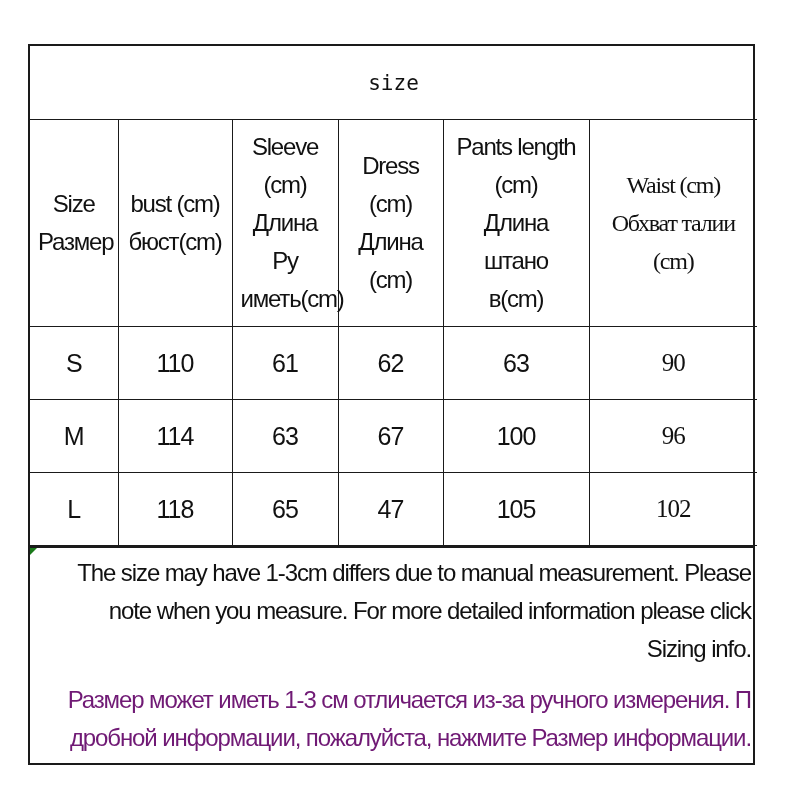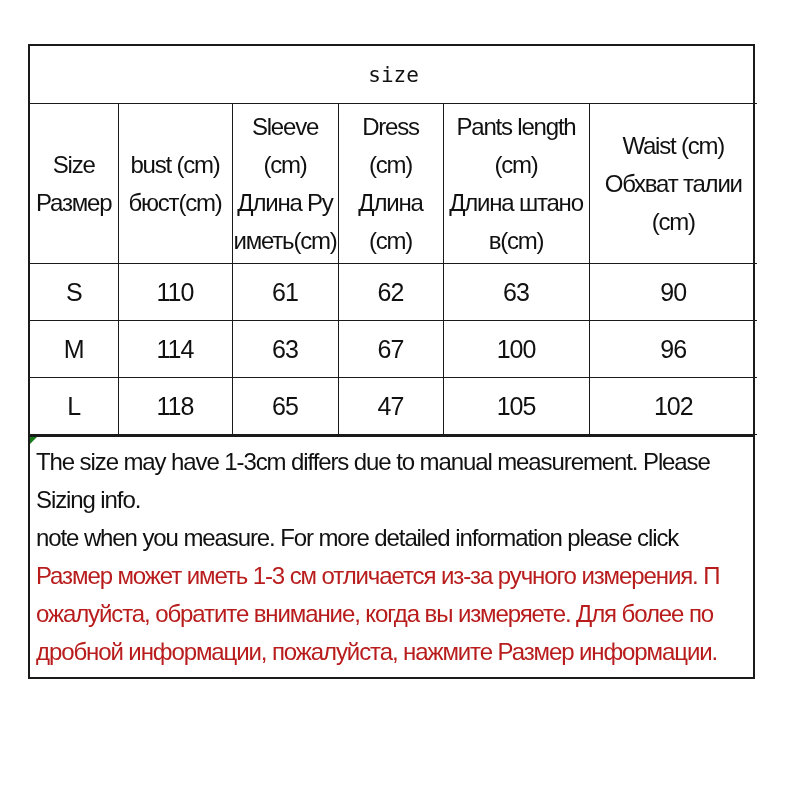--- a/index.html
+++ b/index.html
@@ -4,37 +4,37 @@
 <style>
   html, body { margin: 0; padding: 0; background: #ffffff; }
   body { width: 800px; height: 800px; position: relative; overflow: hidden; }
   .sheet {
     position: absolute; left: 28px; top: 44px; width: 727px;
     border: 2px solid #1a1a1a; box-sizing: border-box;
     font-family: "Liberation Sans", sans-serif;
     color: #111;
   }
   table { border-collapse: collapse; width: 100%; table-layout: fixed; }
-  td { border: 1.5px solid #1a1a1a; text-align: center; vertical-align: middle; padding: 0; }
+  td { border: 1.5px solid #1a1a1a; text-align: center; vertical-align: middle; padding: 8px; }
   .title-cell {
     height: 57px; font-family: "DejaVu Sans Mono", "Liberation Mono", monospace;
     font-size: 21px; letter-spacing: 0px; border-top: none; border-left: none; border-right: none;
   }
   .head-cell { height: 159px; font-size: 24px; line-height: 38px; letter-spacing: -1.2px; }
   .data-cell { height: 56px; font-size: 25px; letter-spacing: -1px; }
   .first-col { border-left: none; }
-  .last-col { border-right: none; }
+  .last-col { border-right: none; font-family: Liberation Serif, serif; }
   .note {
     border-top: 2px solid #1a1a1a;
-    text-align: left; padding: 6px 2px 6px 6px;
+    text-align: right; padding: 6px 2px 6px 6px;
     font-size: 24px; line-height: 38px; letter-spacing: -1.1px;
     position: relative;
   }
   .note .en { color: #111; }
-  .note .ru { color: #b91c1c; }
+  .note .ru { color: #701a75; margin-top: 13px; }
   .corner-mark {
     position: absolute; left: 0; top: 0; width: 0; height: 0;
     border-top: 7px solid #1a7a1a; border-right: 7px solid transparent;
   }
   .cw0 { width: 88px; } .cw1 { width: 114px; } .cw2 { width: 106px; }
   .cw3 { width: 105px; } .cw4 { width: 146px; } .cw5 { width: 168px; }
 </style>
 </head>
 <body>
 
@@ -108,22 +108,21 @@
       <td class="data-cell">47</td>
       <td class="data-cell">105</td>
       <td class="data-cell last-col">102</td>
     </tr>
   </tbody>
     </table>
   <div class="note">
     <span class="corner-mark"></span>
     <div class="en">
       <div>The size may have 1-3cm differs due to manual measurement. Please</div>
+      <div>note when you measure. For more detailed information please click</div>
       <div>Sizing info.</div>
-      <div>note when you measure. For more detailed information please click</div>
     </div>
     <div class="ru">
       <div>Размер может иметь 1-3 см отличается из-за ручного измерения. П</div>
-      <div>ожалуйста, обратите внимание, когда вы измеряете. Для более по</div>
       <div>дробной информации, пожалуйста, нажмите Размер информации.</div>
     </div>
   </div>
 </div>
 
 </body></html>

